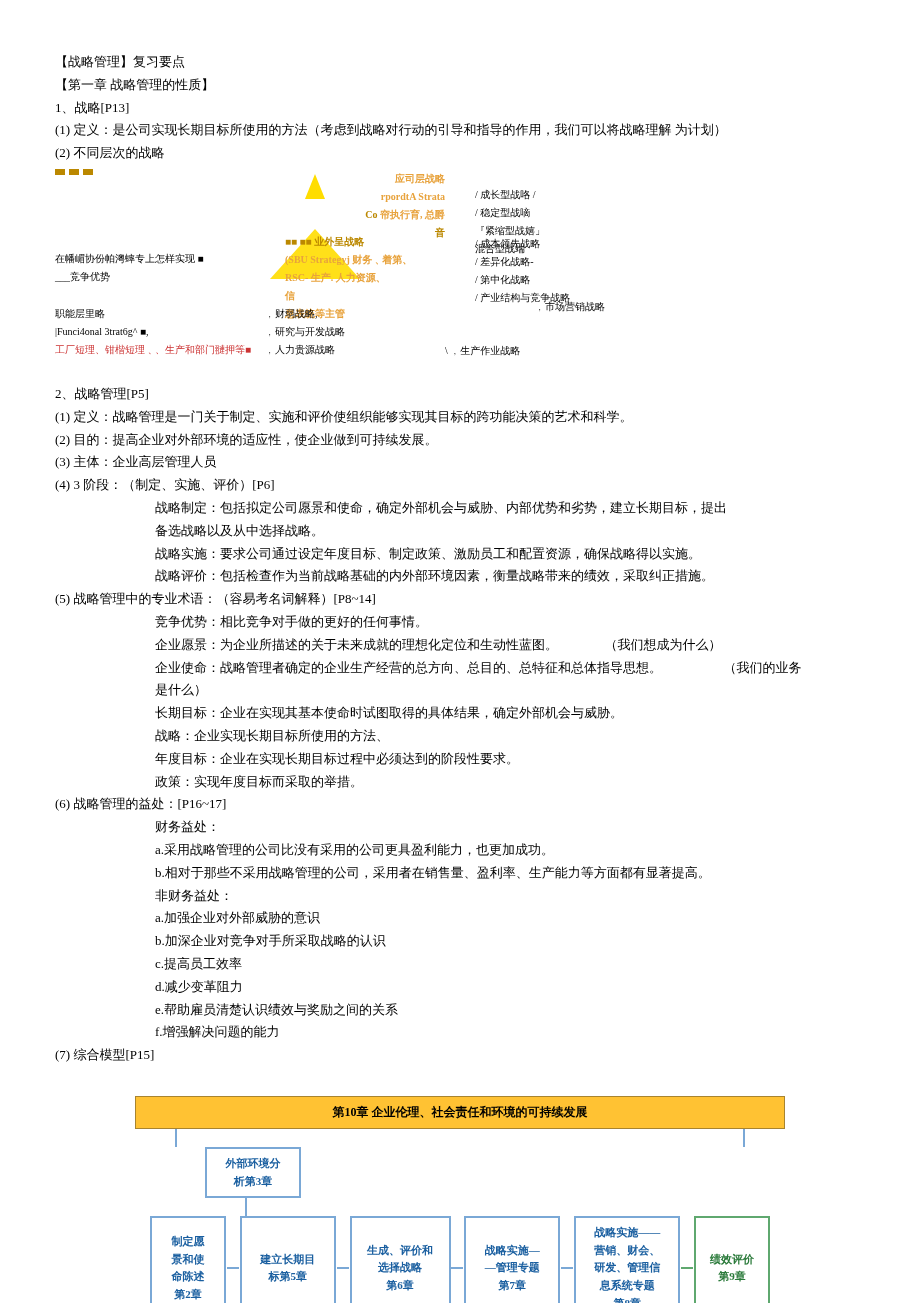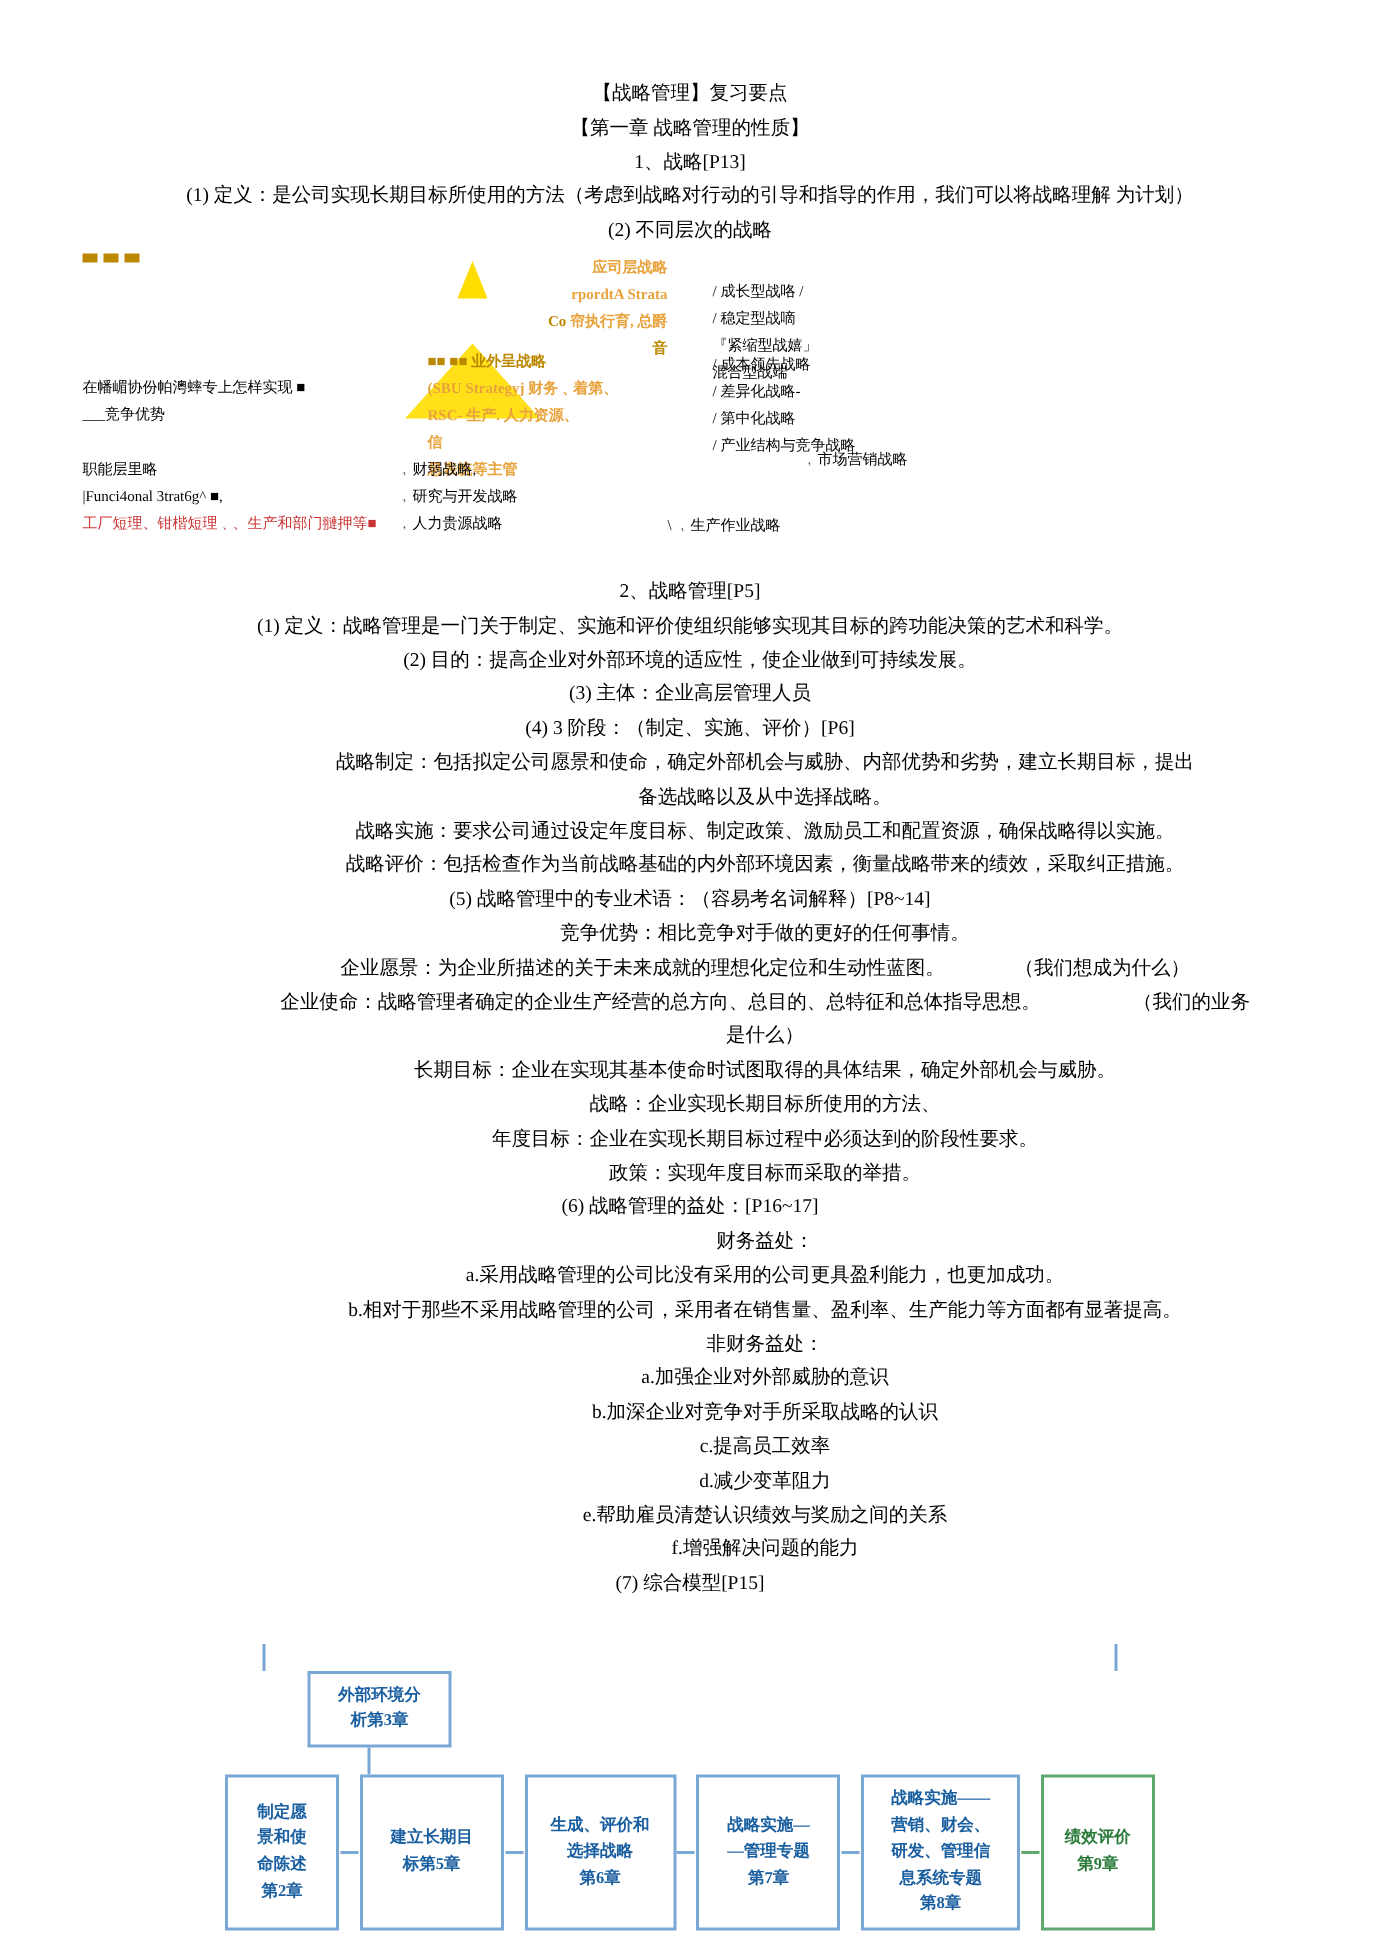--- a/index.html
+++ b/index.html
@@ -5,21 +5,21 @@
   body {
     font-family: "SimSun", "宋体", serif;
     font-size: 13px;
     line-height: 1.6;
     color: #000;
     margin: 0;
     padding: 50px 55px;
     width: 810px;
     background: #fff;
   }
-  .line { margin: 2px 0; text-align: center; }
+  .line { margin: 2px 0; }
   .indent3 { padding-left: 100px; }
   .small { font-size: 10px; }
   .red { color: #c33; }
   .orange { color: #e8a33d; }
   .bold { font-weight: bold; }
   .pyramid-section {
     position: relative;
     height: 200px;
     margin: 5px 0 15px 0;
     font-size: 10px;
@@ -166,20 +166,21 @@
 <div class="line indent3">非财务益处：</div>
 <div class="line indent3">a.加强企业对外部威胁的意识</div>
 <div class="line indent3">b.加深企业对竞争对手所采取战略的认识</div>
 <div class="line indent3">c.提高员工效率</div>
 <div class="line indent3">d.减少变革阻力</div>
 <div class="line indent3">e.帮助雇员清楚认识绩效与奖励之间的关系</div>
 <div class="line indent3">f.增强解决问题的能力</div>
 <div class="line">(7)    综合模型[P15]</div>
 
 <div class="flowchart">
+  <div class="fc-bar">第10章 企业伦理、社会责任和环境的可持续发展</div>
   <div style="display:flex;">
     <div style="flex:1">
         <div class="fc-conn-v" style="margin-left:40px;"></div>
       </div>
     <div style="flex:1">
         <div class="fc-conn-v" style="margin-right:40px; margin-left:auto;"></div>
       </div>
   </div>
 
   <div style="padding-left:70px;">

